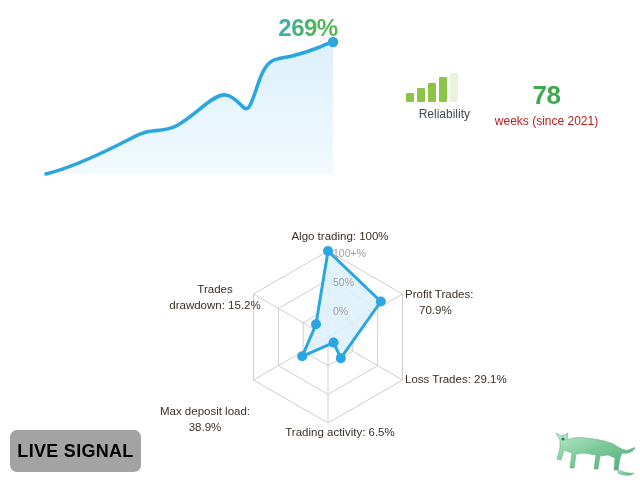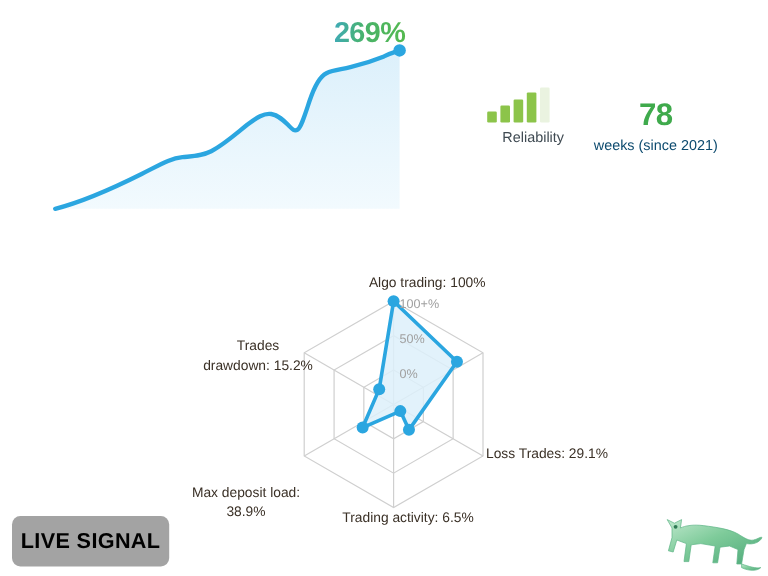--- a/index.html
+++ b/index.html
@@ -40,30 +40,30 @@
 
   
   .rel-block{position:absolute;left:394px;top:74px;width:76px;text-align:right;}
   .rel-bars{display:flex;align-items:flex-end;justify-content:center;gap:3px;height:28px;}
   .rel-bars i{display:block;width:8px;background:#8cc44a;border-radius:1px;}
   .rel-bars i.empty{background:#eaf3e0;}
   .rel-label{margin-top:5px;font-size:12px;color:#3f4a52;}
 
   .weeks-block{position:absolute;left:474px;top:82px;width:145px;text-align:center;}
   .weeks-num{font-size:26px;font-weight:bold;color:#3faa4c;line-height:1;letter-spacing:-.5px;}
-  .weeks-label{margin-top:6px;font-size:12px;color:#0c4a6e;}
+  .weeks-label{margin-top:6px;font-size:12px;color:#b91c1c;}
 
   
   .radar-wrap{position:absolute;left:120px;top:222px;width:430px;height:230px;}
   .radar-svg{display:block;}
   .rlabel{
     position:absolute;font-size:11.5px;color:#3a3026;line-height:1.35;
     text-align:center;white-space:nowrap;
   }
-  .rl-top{left:166px;top:7px;width:140px;}
+  .rl-top{left:150px;top:7px;width:140px;}
   .rl-right{left:285px;top:65px;width:130px;text-align:left;}
   .rl-bright{left:285px;top:150px;width:140px;text-align:left;}
   .rl-bottom{left:125px;top:203px;width:190px;}
   .rl-bleft{left:10px;top:150px;width:150px;text-align:center;margin-top:32px;}
   .rl-left{left:25px;top:60px;width:140px;text-align:center;}
 
   
   .live-badge{
     position:absolute;left:10px;top:430px;width:131px;height:42px;
     background:#a3a3a3;border-radius:7px;
@@ -168,20 +168,24 @@
       <g fill="#a0a0a0" font-family="Liberation Sans, sans-serif" font-size="10.5">
         <text x="213" y="35">100+%</text>
         <text x="213" y="64">50%</text>
         <text x="213" y="93">0%</text>
       </g>
     </svg>
 
     <div class="rlabel rl-top">
       <span>Algo trading: 100%</span>
     </div>
+    <div class="rlabel rl-right">
+      <span>Profit Trades:</span><br>
+      <span style="display:inline-block;padding-left:14px">70.9%</span>
+    </div>
     <div class="rlabel rl-bright">
       <span>Loss Trades: 29.1%</span>
     </div>
     <div class="rlabel rl-bottom">
       <span>Trading activity: 6.5%</span>
     </div>
     <div class="rlabel rl-bleft">
       <span>Max deposit load:</span><br>
       <span>38.9%</span>
     </div>

